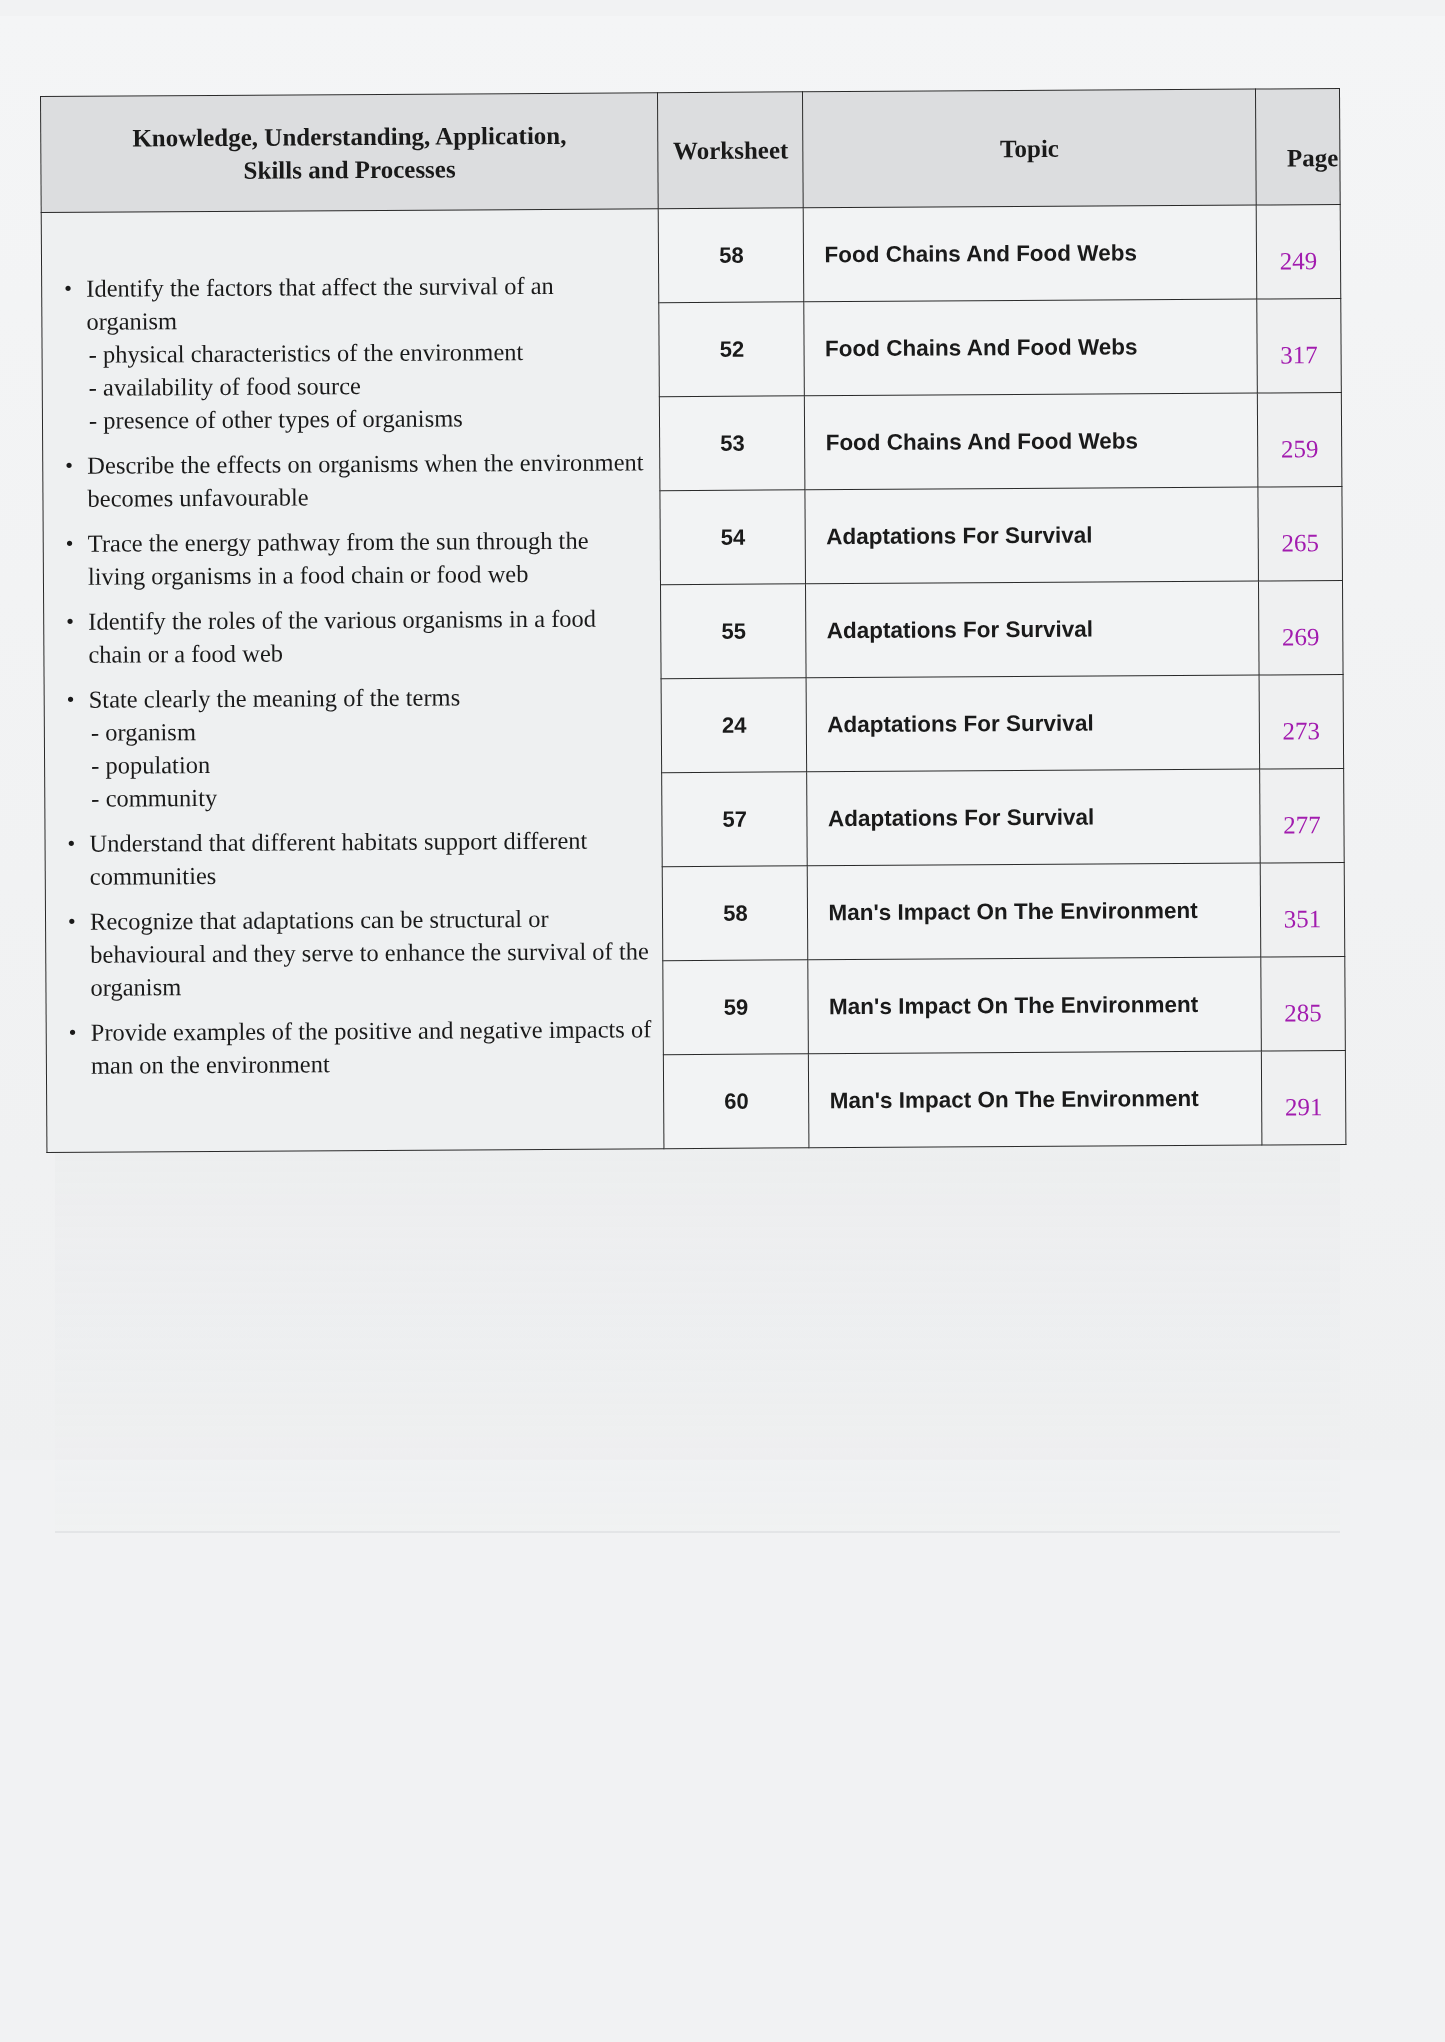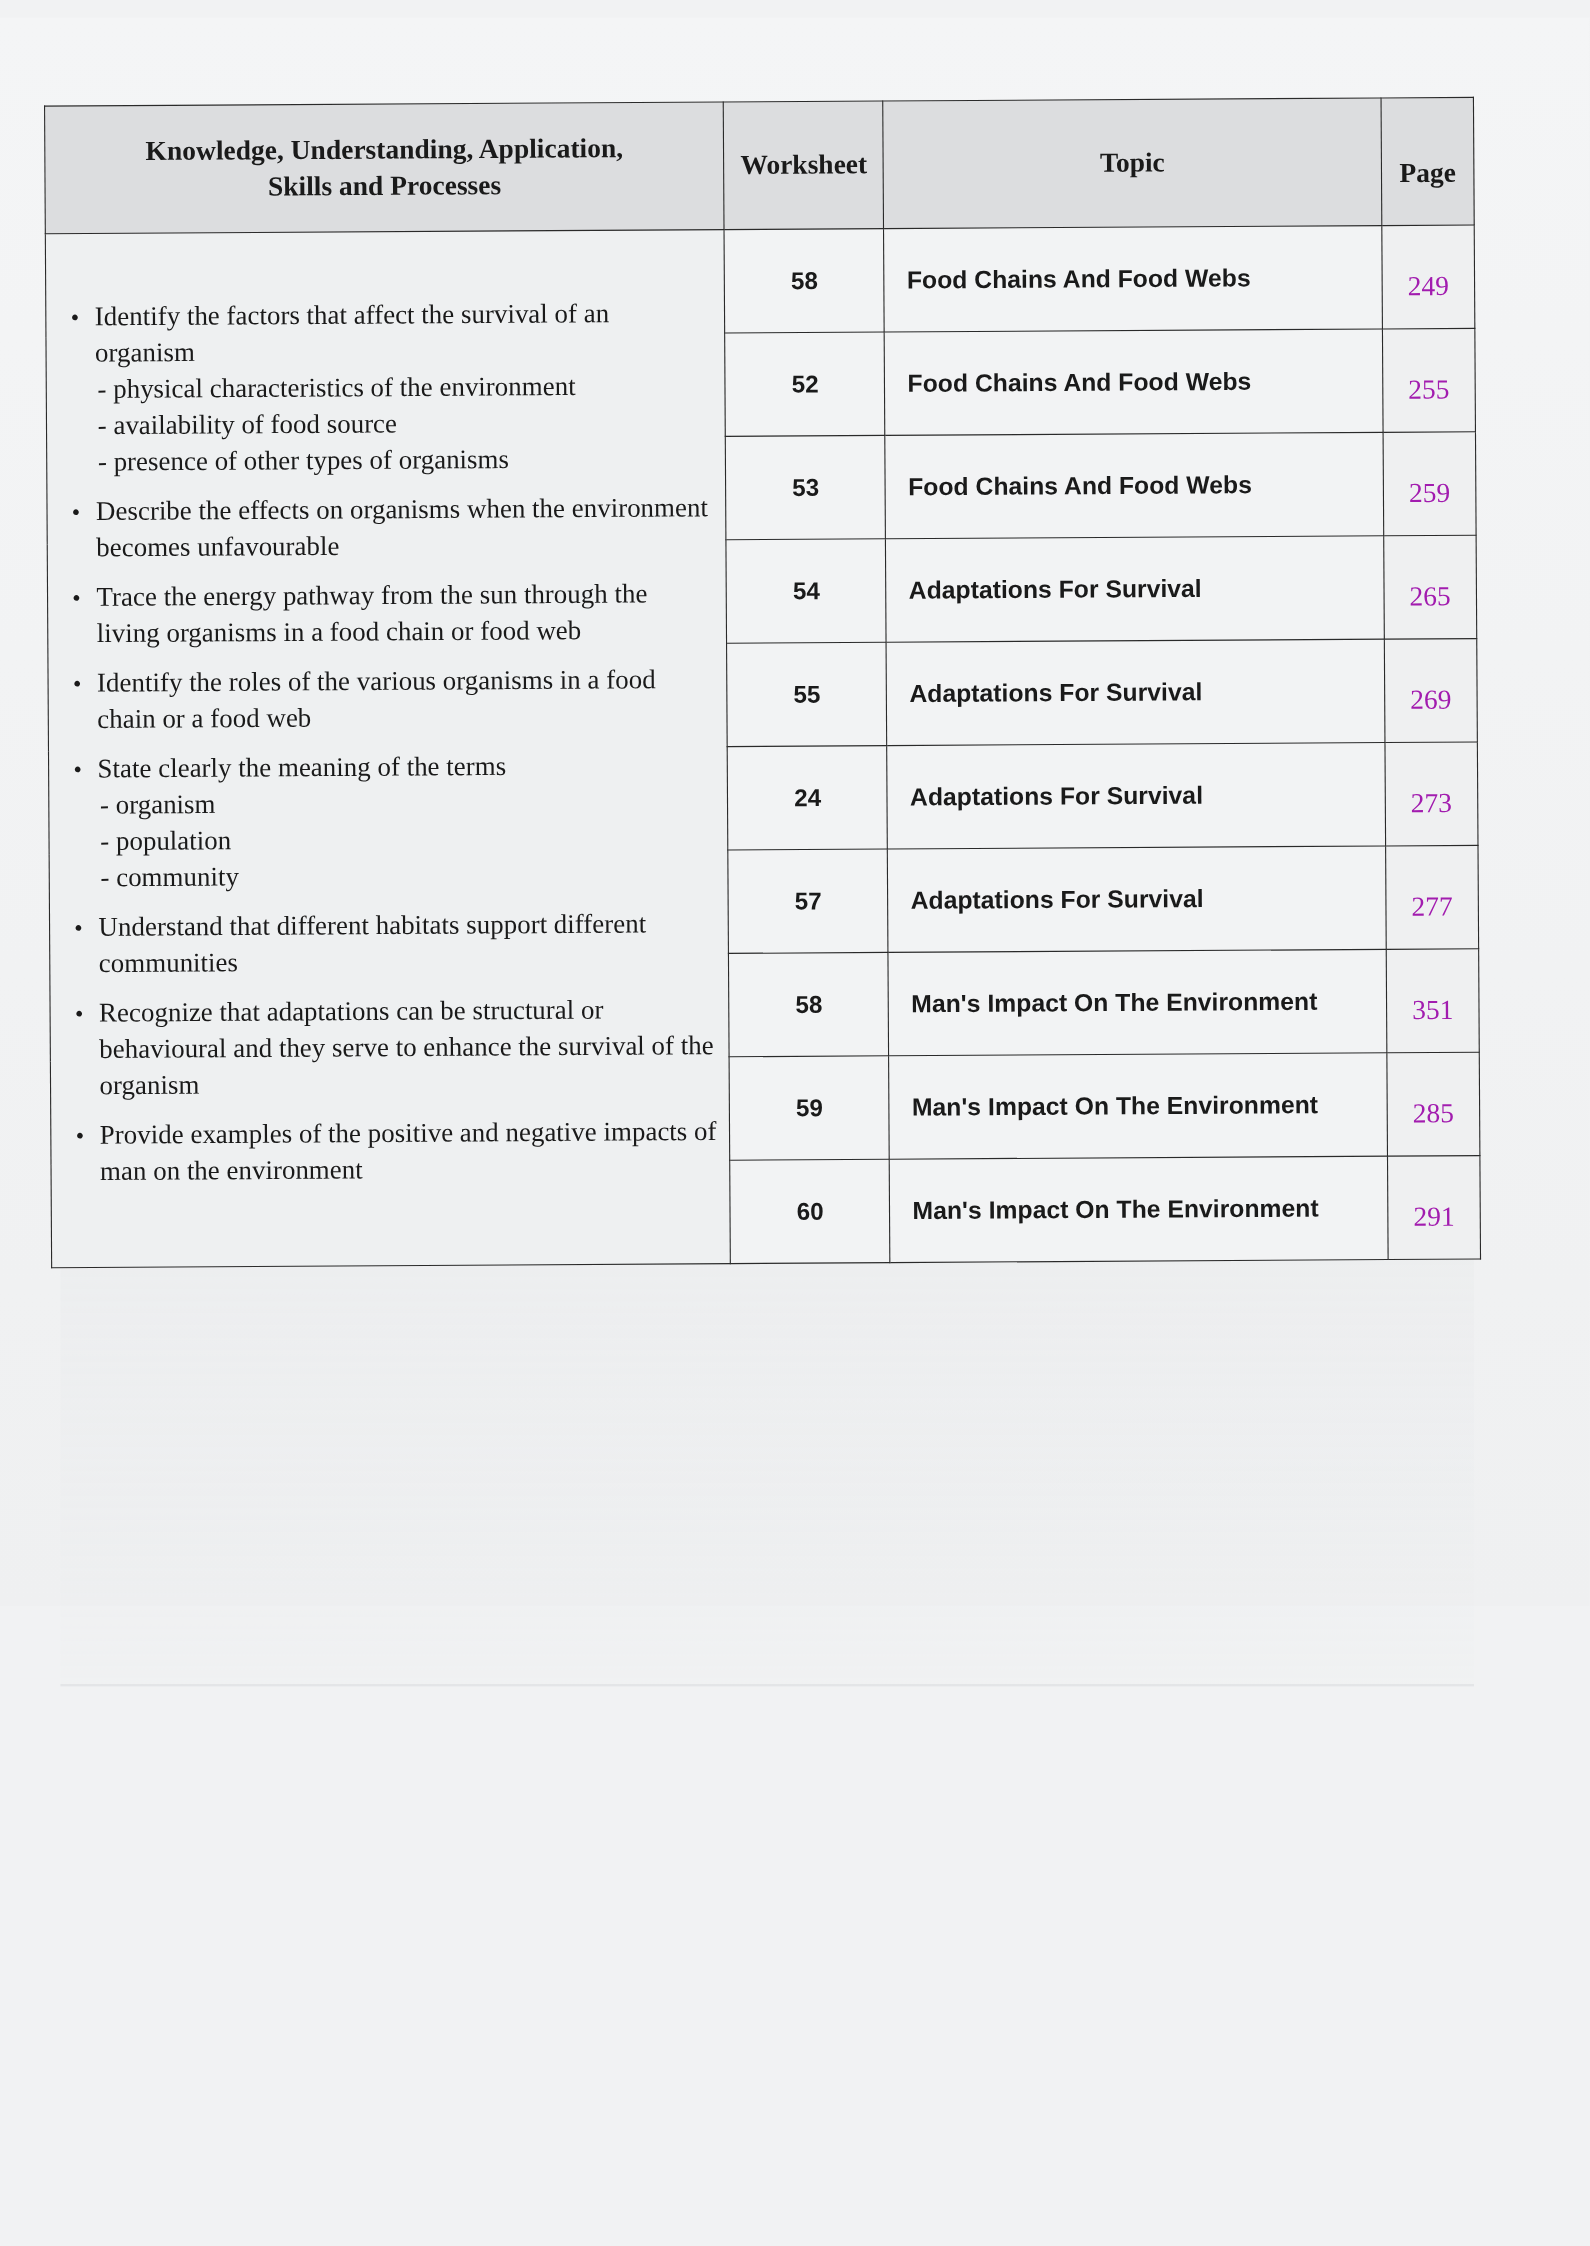--- a/index.html
+++ b/index.html
@@ -30,21 +30,21 @@
     background: #dcdddf;
     font-family: "Liberation Serif", serif;
     font-weight: bold;
     font-size: 25px;
     line-height: 33px;
     height: 92px;
   }
   th.col-ku { width: 600px; text-align: center; padding: 4px 14px; }
   th.col-ws { width: 145px; text-align: center; padding: 0; font-size: 24px; }
   th.col-topic { width: 457px; text-align: center; }
-  th.col-page { width: 82px; text-align: center; vertical-align: top; padding-top: 22px; font-size: 24px; }
+  th.col-page { width: 82px; text-align: right; vertical-align: top; padding-top: 22px; font-size: 24px; }
 
   td.ku-cell {
     background: #eef0f1;
     font-family: "Liberation Serif", serif;
     font-size: 24.5px;
     line-height: 33px;
     padding: 8px 10px 8px 14px;
     vertical-align: top;
   }
   .ku-item { position: relative; padding-left: 30px; margin-bottom: 12px; }
@@ -127,21 +127,21 @@
               <div class="ku-item"><span class="bullet">•</span><span>Provide examples of the positive and negative impacts of man on the environment</span></div>
             </div>
         </td>
         <td class="ws-cell">58</td>
         <td class="topic-cell">Food Chains And Food Webs</td>
         <td class="page-cell">249</td>
       </tr>
       <tr>
         <td class="ws-cell">52</td>
         <td class="topic-cell">Food Chains And Food Webs</td>
-        <td class="page-cell">255</td>
+        <td class="page-cell">317</td>
       </tr>
       <tr>
         <td class="ws-cell">53</td>
         <td class="topic-cell">Food Chains And Food Webs</td>
         <td class="page-cell">259</td>
       </tr>
       <tr>
         <td class="ws-cell">54</td>
         <td class="topic-cell">Adaptations For Survival</td>
         <td class="page-cell">265</td>

